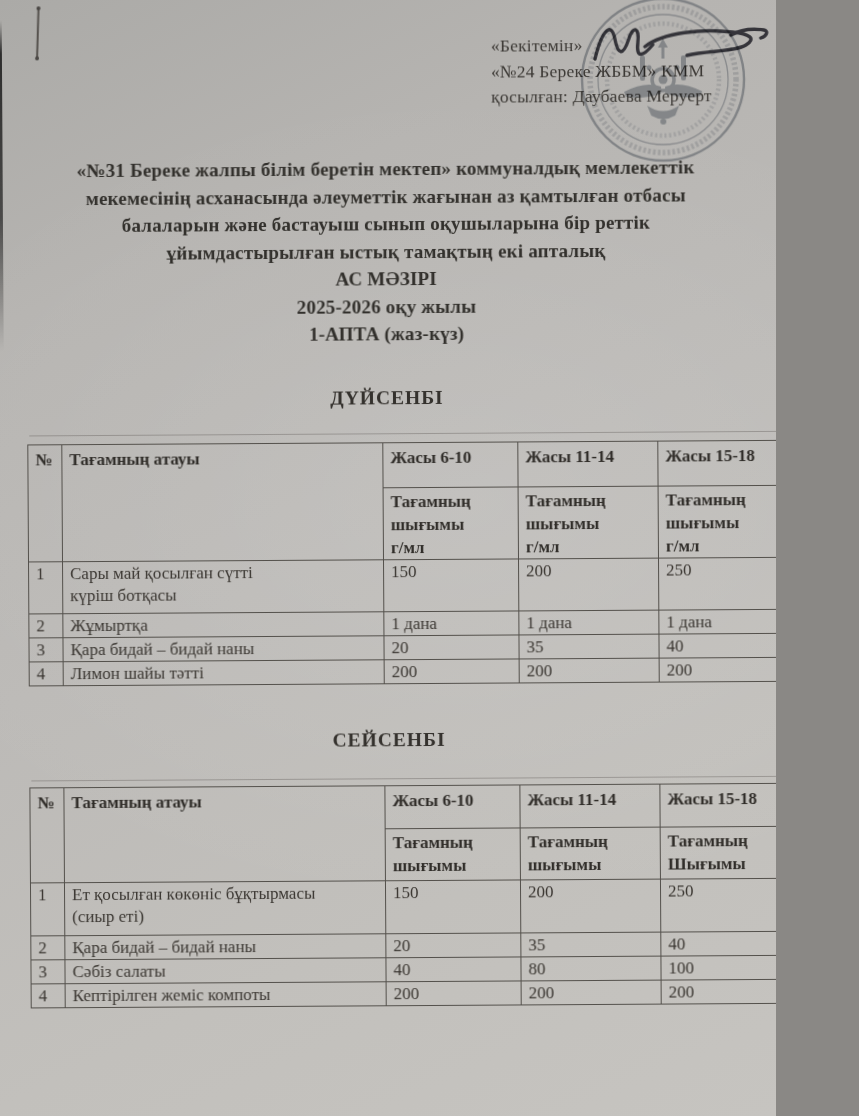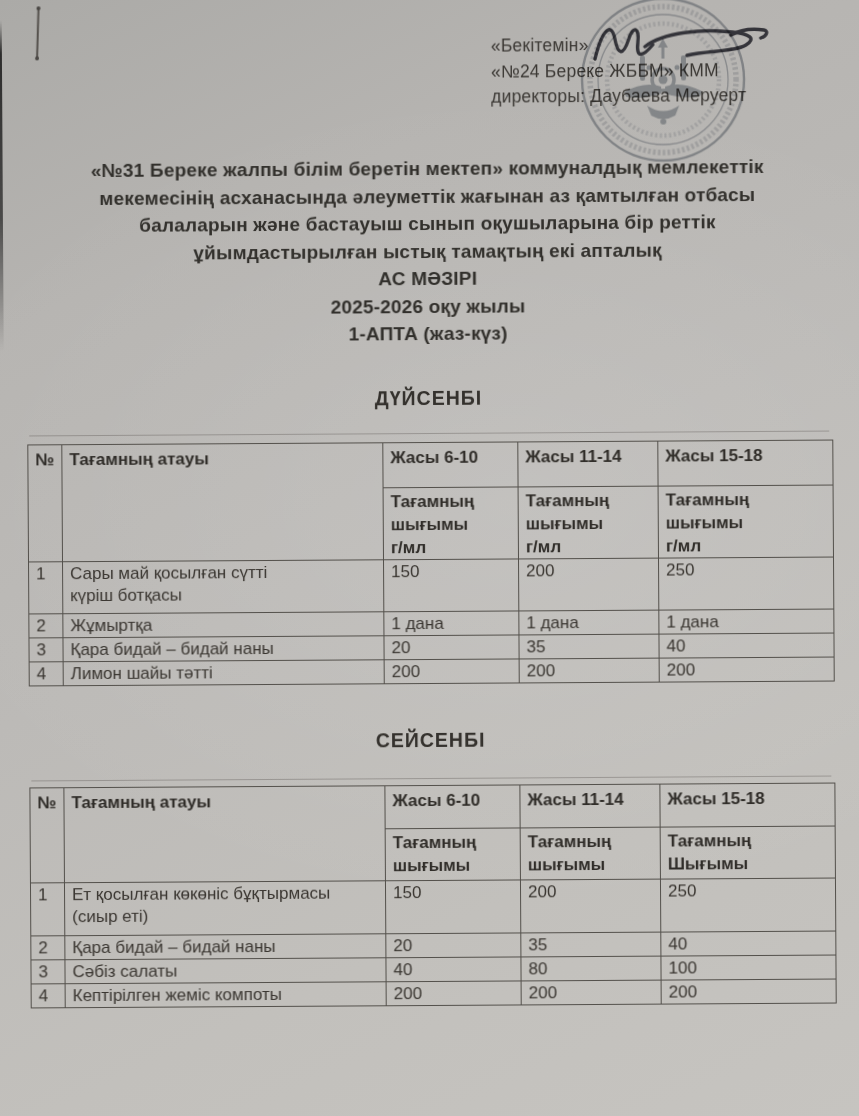--- a/index.html
+++ b/index.html
@@ -1,21 +1,21 @@
 <!DOCTYPE html>
 <html><head>
 <meta charset="utf-8">
 <style>
   html,body{margin:0;padding:0;background:#8a8885;}
   .page{
-    position:relative;width:859px;height:1116px;overflow:hidden;
+    position:relative;width:776px;height:1116px;overflow:hidden;
     background:
       radial-gradient(ellipse 900px 600px at 60% 45%, rgba(255,255,255,.10), rgba(0,0,0,0) 70%),
       linear-gradient(155deg,#abaaa7 0%,#b6b4b1 22%,#bcbab7 48%,#c2c0bc 75%,#c6c4c0 100%);
-    font-family:Liberation Sans, sans-serif;
+    font-family:Liberation Serif, serif;
     color:#38342f;
   }
   .sheet{position:absolute;inset:0;transform:rotate(-0.35deg);transform-origin:430px 560px;filter:blur(0.22px);}
   
   .scan-edge{position:absolute;left:0;top:18px;width:5px;height:330px;
     background:linear-gradient(to bottom,rgba(20,20,20,0),rgba(22,22,22,.85) 10%,rgba(30,30,30,.7) 60%,rgba(40,40,40,0));}
   .staple-mark{position:absolute;left:40px;top:6px;width:2px;height:50px;background:#55514d;transform:rotate(2deg);}
   .staple-mark::before,.staple-mark::after{content:"";position:absolute;left:-1px;width:4px;height:4px;border-radius:50%;background:#4a4744;}
   .staple-mark::before{top:-2px;} .staple-mark::after{bottom:-2px;}
   
@@ -52,21 +52,21 @@
 
 <div class="page">
   <div class="sheet">
 
     <div class="scan-edge"></div>
     <div class="staple-mark"></div>
 
     <div class="approval">
       <div>«Бекітемін»</div>
       <div>«№24 Береке ЖББМ» КММ</div>
-      <div>директоры: Даубаева Меруерт</div>
+      <div>қосылған: Даубаева Меруерт</div>
     </div>
 
     <svg class="stamp" width="172" height="172" viewBox="0 0 172 172">
       <g fill="none" stroke="#5d6268" opacity="0.60">
         <circle cx="86" cy="86" r="81" stroke-width="2.4"></circle>
         <circle cx="86" cy="86" r="65" stroke-width="1.3" opacity="0.85"></circle>
         <circle cx="86" cy="86" r="73" stroke-width="5.5" stroke-dasharray="2.6 2.3" opacity="0.45"></circle>
         <circle cx="86" cy="86" r="56" stroke-width="4.5" stroke-dasharray="2.2 2.5" opacity="0.40"></circle>
       </g>
       <g fill="#596066" stroke="#596066" opacity="0.55">

